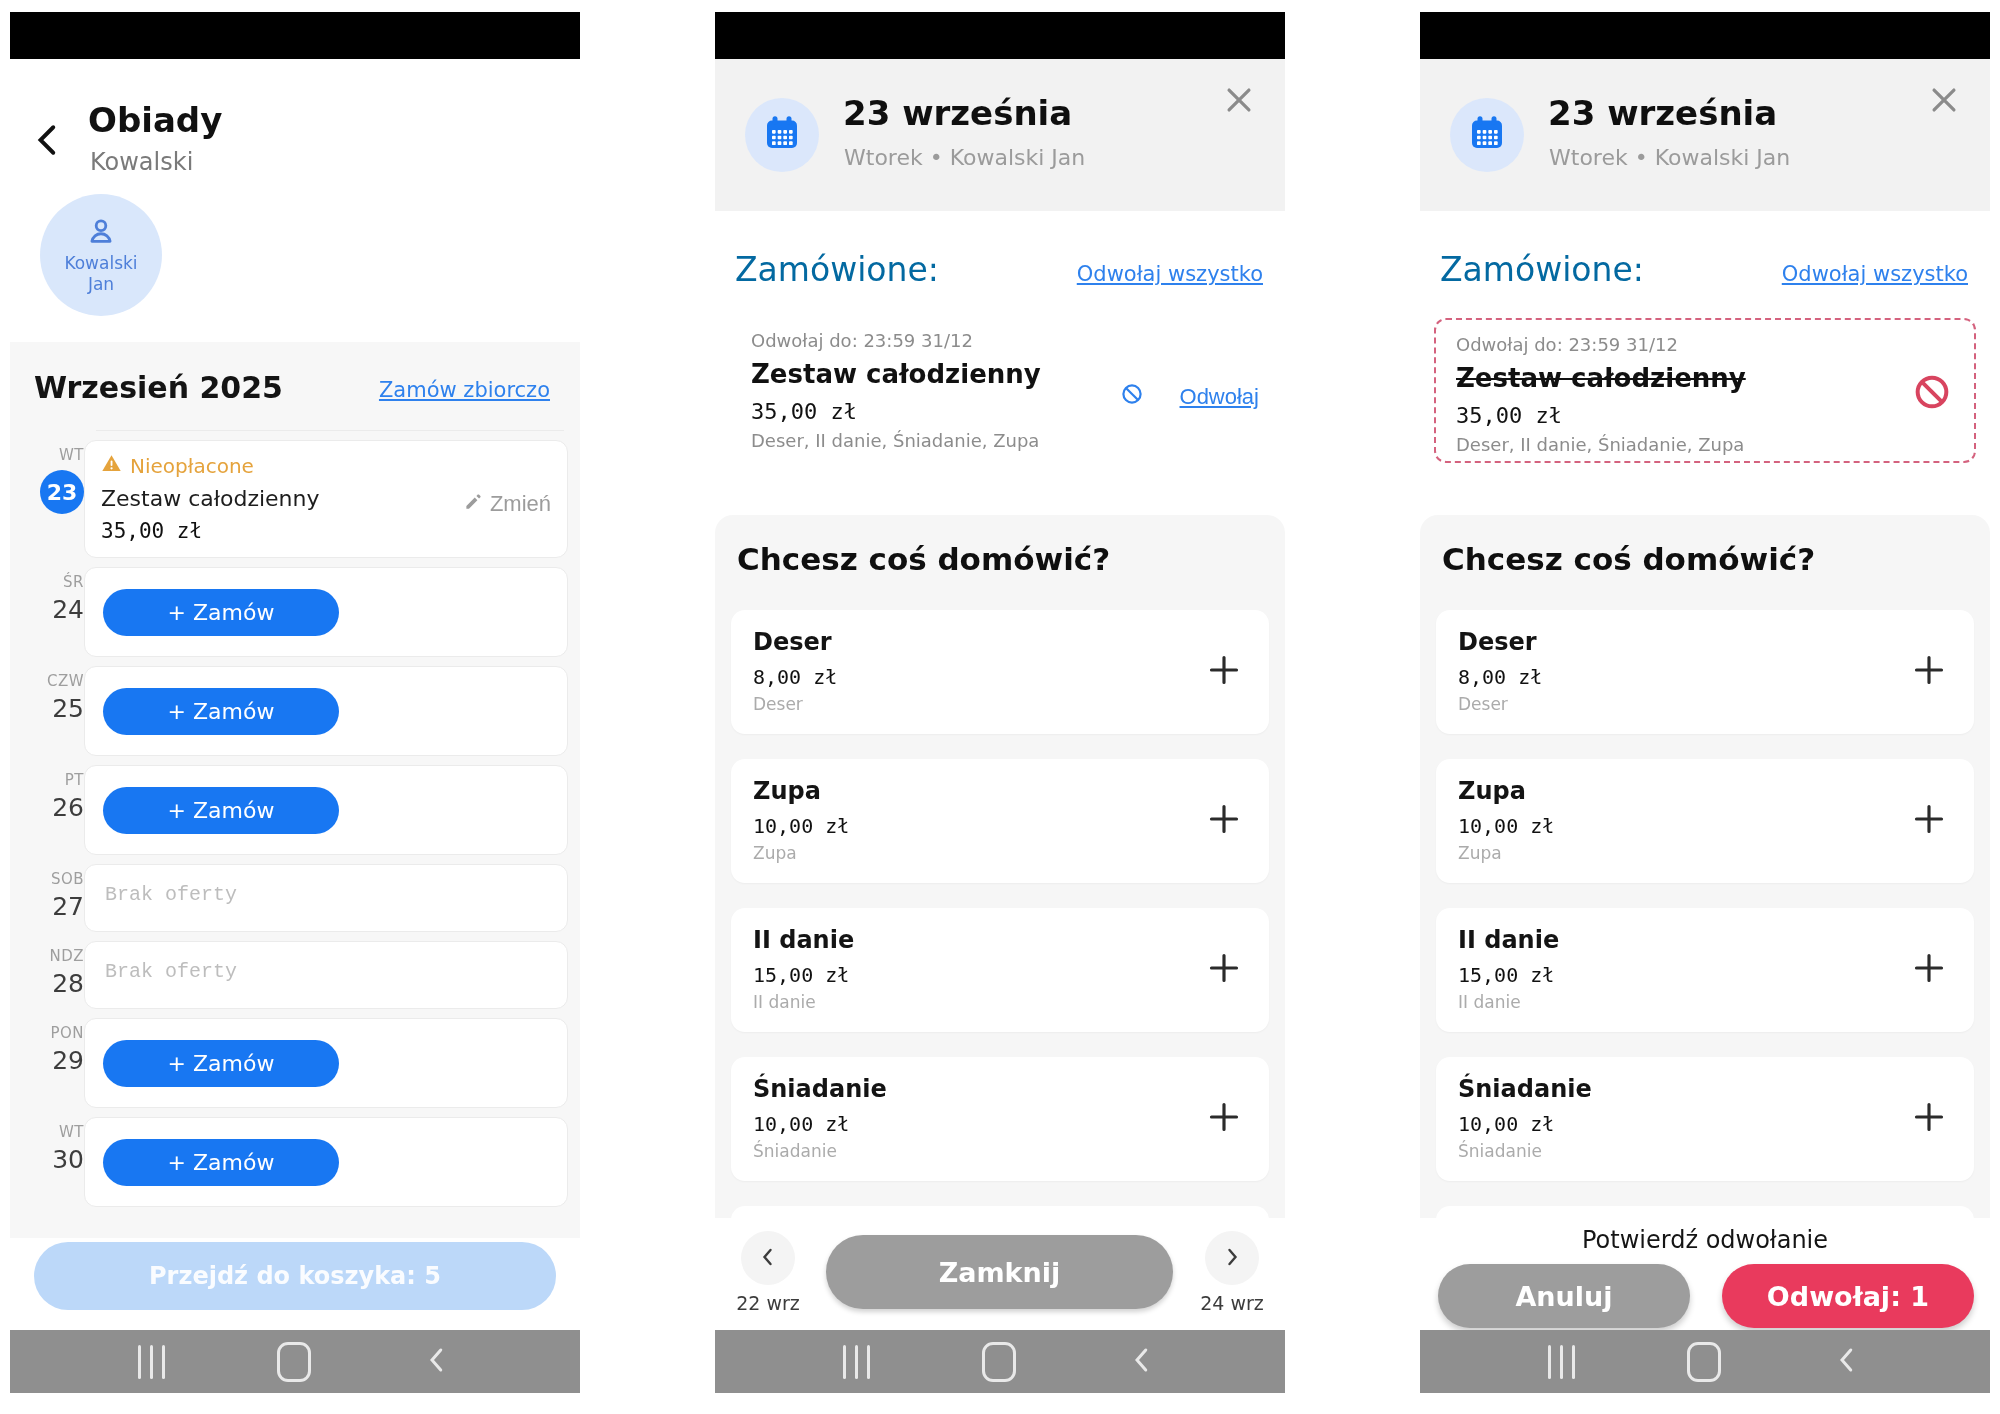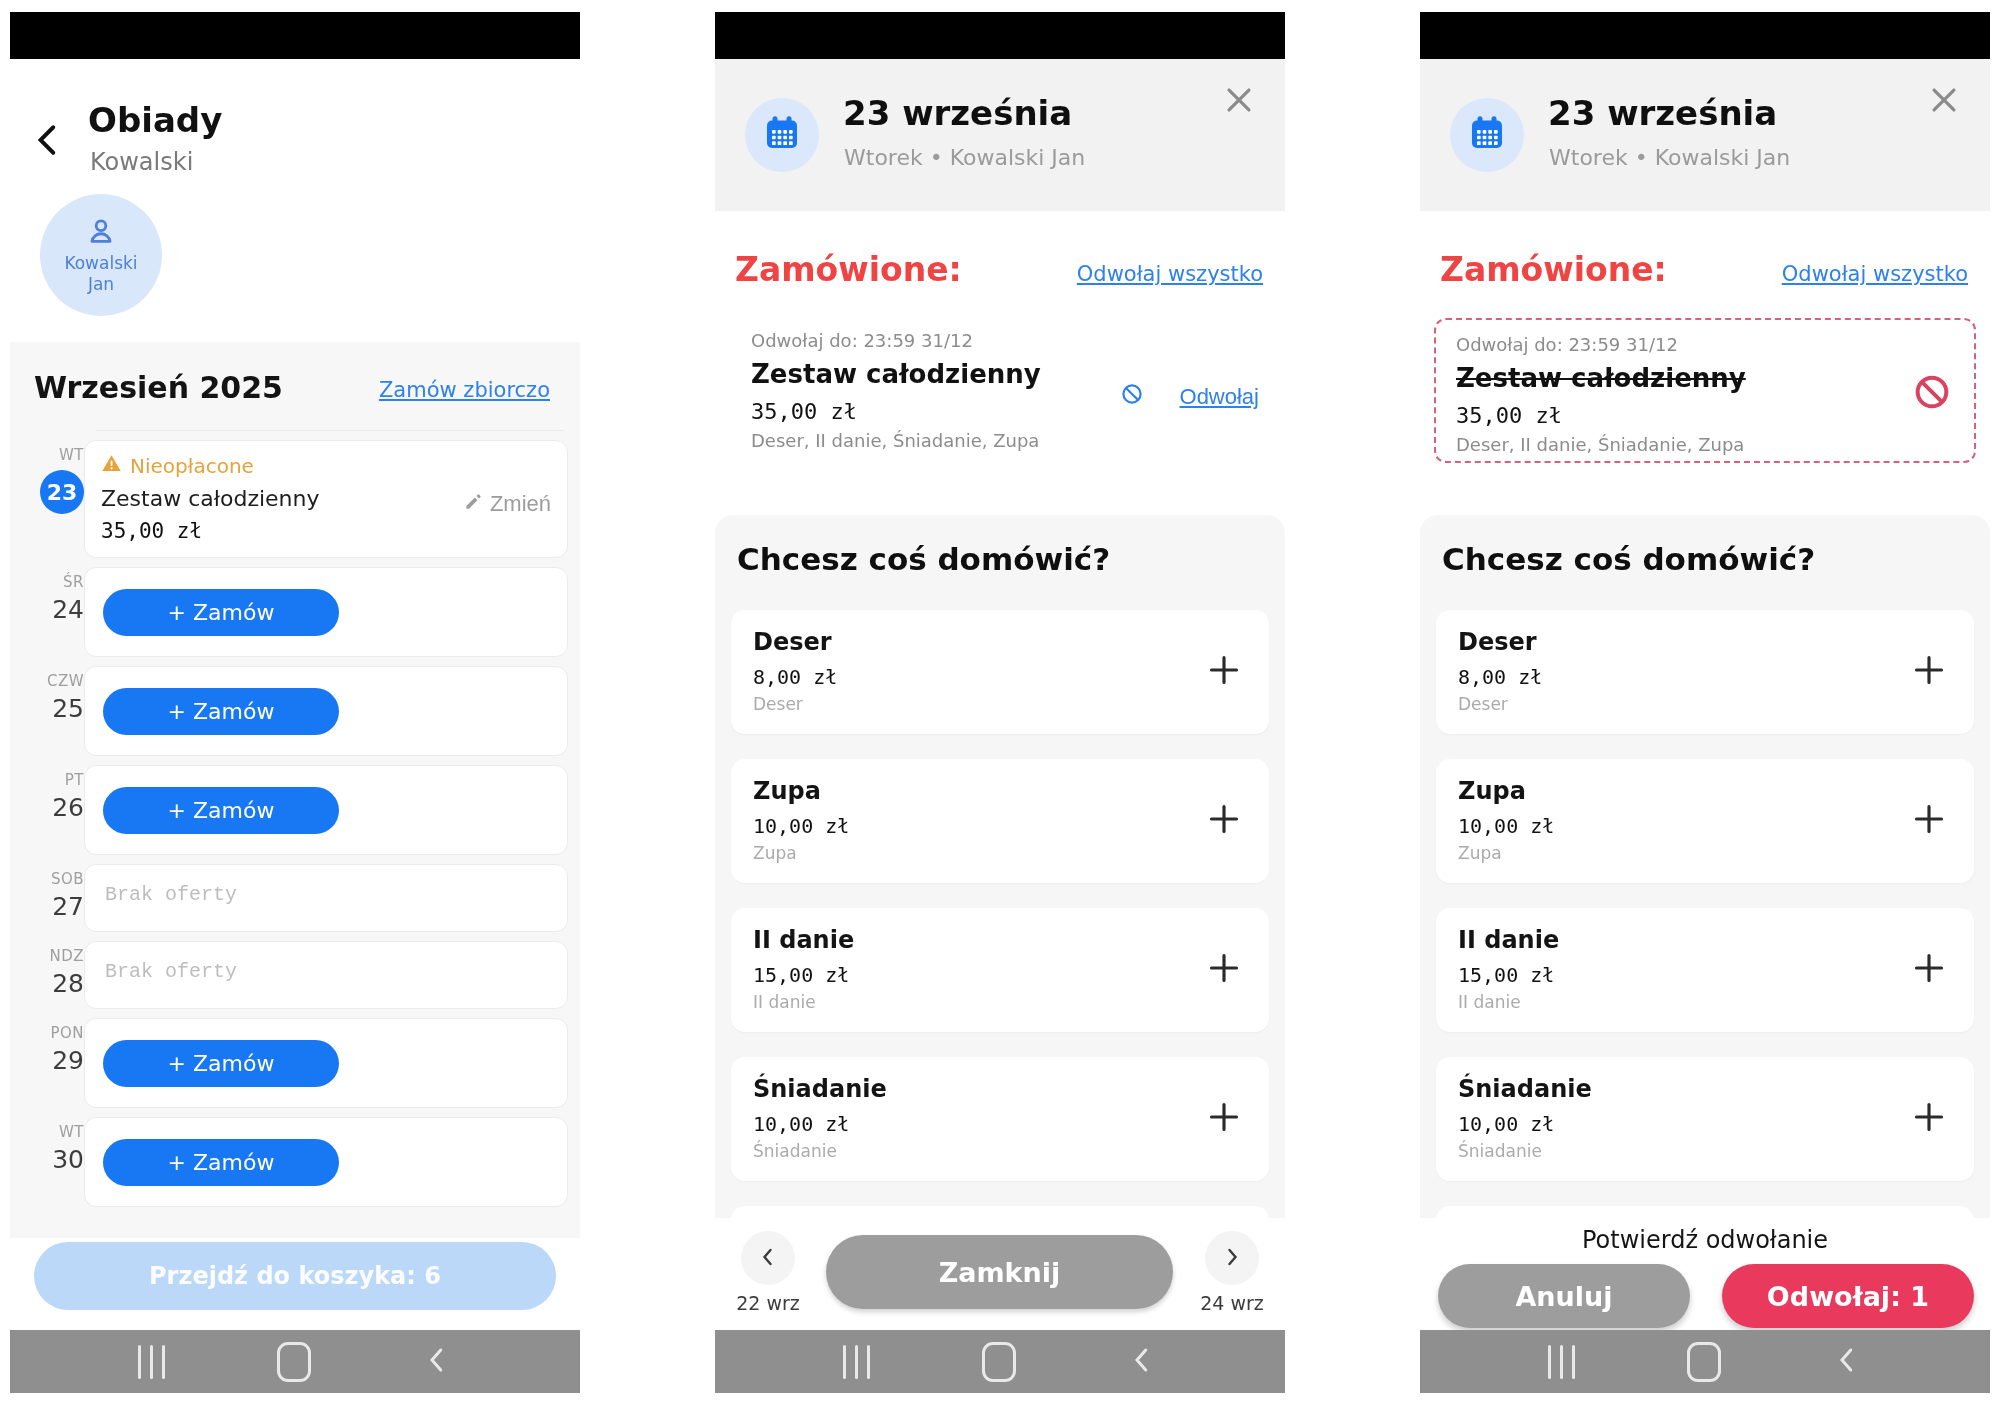--- a/index.html
+++ b/index.html
@@ -57,21 +57,21 @@
               background:#bcd8f9; color:rgba(255,255,255,.92); font-size:24px; font-weight:700; font-family:inherit; }
 
   
   .modal-head { position:absolute; left:0; right:0; top:47px; height:152px; background:#f2f2f2; }
   .cal-badge { position:absolute; left:30px; top:39px; width:74px; height:74px; border-radius:50%;
                background:#dbe7fb; display:flex; align-items:center; justify-content:center; }
   .mh-title { position:absolute; left:128px; top:34px; font-size:34px; font-weight:700; color:#0f0f0f; }
   .mh-sub { position:absolute; left:129px; top:86px; font-size:22px; color:#9b9b9b; }
   .close-btn { position:absolute; right:24px; top:20px; width:44px; height:44px; background:none; border:none; cursor:pointer; }
 
-  .ordered-head { position:absolute; left:20px; top:238px; font-size:33px; font-weight:700; color:#ef4444; }
+  .ordered-head { position:absolute; left:20px; top:238px; font-size:33px; font-weight:400; color:#0369a1; }
   .cancel-all { position:absolute; right:22px; top:250px; font-size:21px; color:#2e81ed; text-decoration:underline; cursor:pointer; }
 
   .order-block { position:absolute; left:36px; right:150px; top:318px; }
   .ob-deadline { font-size:18px; color:#8c8c8c; }
   .ob-name { font-size:26px; font-weight:700; color:#111; margin-top:8px; }
   .ob-name.struck { text-decoration:line-through; }
   .ob-price { font-family:"DejaVu Sans Mono", monospace; font-size:22px; color:#111; margin-top:10px; }
   .ob-contents { font-size:18px; color:#8c8c8c; margin-top:6px; }
   .cancel-one { position:absolute; right:26px; top:370px; display:flex; align-items:center; gap:8px;
                 background:none; border:none; font-size:22px; color:#2e81ed; cursor:pointer; }
@@ -241,21 +241,21 @@
             <span class="dnum">30</span>
           </div>
           <div class="day-card card-btn">
             <button class="zamow-btn">+ Zamów</button>
           </div>
         </div>
 
       </div>
     </div>
 
-    <button class="cart-btn">Przejdź do koszyka: 6</button>
+    <button class="cart-btn">Przejdź do koszyka: 5</button>
 
     <div class="navbar">
       <span class="nb-recents">
           <i></i>
           <i></i>
           <i></i>
         </span>
       <span class="nb-home"></span>
       <span>
         <svg viewBox="0 0 24 24" width="30" height="34">

